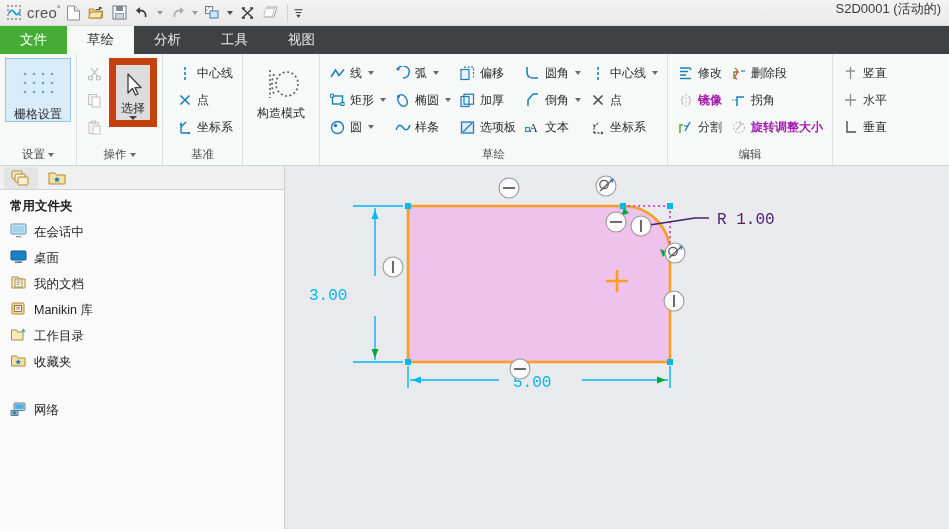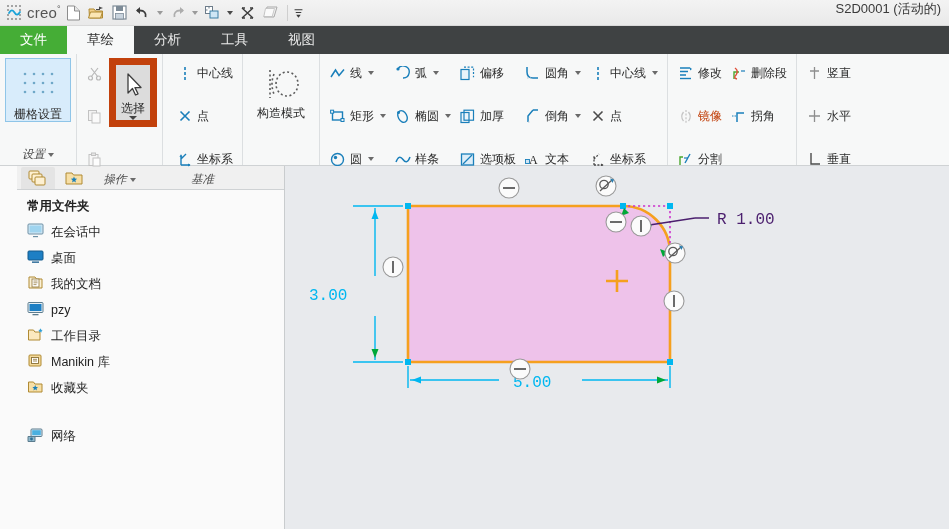--- a/index.html
+++ b/index.html
@@ -69,63 +69,63 @@
     position:relative;
   }
   .grp {
     display:flex; flex-direction:column;
     border-right:1px solid #dcdfe1;
     position:relative;
   }
   .grp-body { flex:1; display:flex; align-items:flex-start; padding:4px 5px 0 5px; }
   .grp-label {
     height:21px; display:flex; align-items:center; justify-content:center;
-    font-size:11.5px; color:#4a4a4a; gap:3px;font-style:italic;
+    font-size:11.5px; color:#4a4a4a; gap:3px;
   }
   .grp-label .cv {
     border-left:3.5px solid transparent; border-right:3.5px solid transparent;
     border-top:4px solid #6a6a6a; display:inline-block;
   }
 
   
   .bigbtn {
     width:66px; display:flex; flex-direction:column; align-items:center;
     padding-top:4px; cursor:default;
   }
   .bigbtn .ic { height:44px; display:flex; align-items:center; justify-content:center; }
   .bigbtn .lb { font-size:12px; color:#2b2b2b; text-align:center; line-height:14px; }
   .bigbtn.sel {
     background:#d8ecfb; border:1px solid #8fc5e8;
   }
   .bigbtn.grey { background:#dcdcdc; border:7px solid #c2410c; }
 
   
-  .col { display:flex; flex-direction:column; gap:17px; padding-top:2px; }
+  .col { display:flex; flex-direction:column; gap:1px; padding-top:2px; }
   .item {
     height:26px; display:flex; align-items:center; gap:4px;
     padding:0 4px; cursor:default; white-space:nowrap;
   }
   .item .lb { font-size:12px; color:#2b2b2b; }
-  .item.dis .lb { color:#c2410c; }
+  .item.dis .lb { color:#a21caf;font-weight:bold; }
   .item .cv {
     border-left:3.5px solid transparent; border-right:3.5px solid transparent;
     border-top:4px solid #6a6a6a; display:inline-block; margin-left:2px;
   }
   .ic16 { width:17px; height:17px; display:flex; align-items:center; justify-content:center; flex:0 0 17px; }
 
   .grid2 { display:flex; }
   .grid3 { display:flex; }
 
   
   .content { display:flex; height:363px; }
 
   .sidebar {
     width:285px; background:#fafafa;
     border-right:1px solid #c9ccce;
-    display:flex; flex-direction:column;padding-left:17px;
+    display:flex; flex-direction:column;
   }
   .sb-tabs {
     height:24px; display:flex; align-items:flex-end; gap:2px;
     background:#f0f0f0; padding-left:4px;
     border-bottom:1px solid #cfd2d4;
   }
   .sb-tab {
     width:34px; height:22px; display:flex; align-items:center; justify-content:center;
     cursor:default; border-radius:2px 2px 0 0;
   }
@@ -593,20 +593,30 @@
         </div>
         <div class="item">
           <span class="ic16">
             <svg width="16" height="15" viewBox="0 0 16 15">
                 <path d="M6 13V4h7" stroke="#1a7fba" stroke-width="1.5" fill="none"></path>
                 <path d="M1 7h1.5M3.5 7H5" stroke="#1a7fba" stroke-width="1.2"></path>
               </svg>
           </span>
           <span class="lb">拐角</span>
         </div>
+        <div class="item dis">
+          <span class="ic16">
+            <svg width="16" height="15" viewBox="0 0 16 15">
+                <circle cx="8" cy="7.5" r="5.5" fill="none" stroke="#c4c4c4" stroke-width="1.3" stroke-dasharray="2,1.6"></circle>
+                <path d="M5 10 L11 4" stroke="#c4c4c4" stroke-width="1.3"></path>
+                <path d="M11 4l-3 .3 .3-3z" fill="#c4c4c4"></path>
+              </svg>
+          </span>
+          <span class="lb">旋转调整大小</span>
+        </div>
       </div>
     </div>
     <div class="grp-label">编辑</div>
   </div>
 
   <div class="grp" style="border-right:none">
     <div class="grp-body grid2">
       <div class="col">
         <div class="item">
           <span class="ic16">
@@ -687,45 +697,35 @@
             <path d="M2 2h6l1.5 2H15v9H2z" fill="#fbf1d6" stroke="#b08a33" stroke-width="1"></path>
             <rect x="5" y="4" width="7" height="8" fill="#fff" stroke="#9a8048" stroke-width=".9"></rect>
             <path d="M6.5 6h4M6.5 7.8h4M6.5 9.6h3" stroke="#9a8048" stroke-width=".8"></path>
           </svg>
       </span>
       <span>我的文档</span>
     </div>
     <div class="sb-item">
       <span>
         <svg width="17" height="15" viewBox="0 0 17 15">
-            <rect x="1" y="1.5" width="15" height="10" rx="1" fill="#e6eef3" stroke="#5c7c8e" stroke-width="1"></rect>
-            <rect x="2.5" y="3" width="12" height="7" fill="#1d7fc4"></rect>
-            <path d="M5.5 13h6v1.3h-6z" fill="#5c7c8e"></path>
+            <rect x="2" y="2" width="12" height="11" rx="1" fill="#f3d99b" stroke="#b08a33" stroke-width="1"></rect>
+            <rect x="4.5" y="4.5" width="7" height="6" fill="#fff" stroke="#8b7033" stroke-width=".9"></rect>
+            <path d="M6 6.3h4M6 8h4" stroke="#8b7033" stroke-width=".8"></path>
           </svg>
       </span>
-      <span>pzy</span>
+      <span>Manikin 库</span>
     </div>
     <div class="sb-item">
       <span>
         <svg width="17" height="15" viewBox="0 0 17 15">
             <path d="M1.5 3h5l1.4 2H13v8H1.5z" fill="#fbe9bf" stroke="#b08a33" stroke-width="1"></path>
             <path d="M13.5 1.2l.6 1.5 1.6.2-1.2 1.1.3 1.6-1.3-.8-1.4.8.3-1.6-1.1-1.1 1.5-.2z" fill="#2e9fd6"></path>
           </svg>
       </span>
       <span>工作目录</span>
-    </div>
-    <div class="sb-item">
-      <span>
-        <svg width="17" height="15" viewBox="0 0 17 15">
-            <rect x="2" y="2" width="12" height="11" rx="1" fill="#f3d99b" stroke="#b08a33" stroke-width="1"></rect>
-            <rect x="4.5" y="4.5" width="7" height="6" fill="#fff" stroke="#8b7033" stroke-width=".9"></rect>
-            <path d="M6 6.3h4M6 8h4" stroke="#8b7033" stroke-width=".8"></path>
-          </svg>
-      </span>
-      <span>Manikin 库</span>
     </div>
     <div class="sb-item">
       <span>
         <svg width="17" height="15" viewBox="0 0 17 15">
             <path d="M1.5 3h5l1.4 2H15v8H1.5z" fill="#f7dfa6" stroke="#b08a33" stroke-width="1"></path>
             <path d="M8.2 6l.8 1.9 2 .2-1.5 1.3.45 2-1.75-1.1-1.75 1.1.45-2L5.4 8.1l2-.2z" fill="#1a7fba"></path>
           </svg>
       </span>
       <span>收藏夹</span>
     </div>

